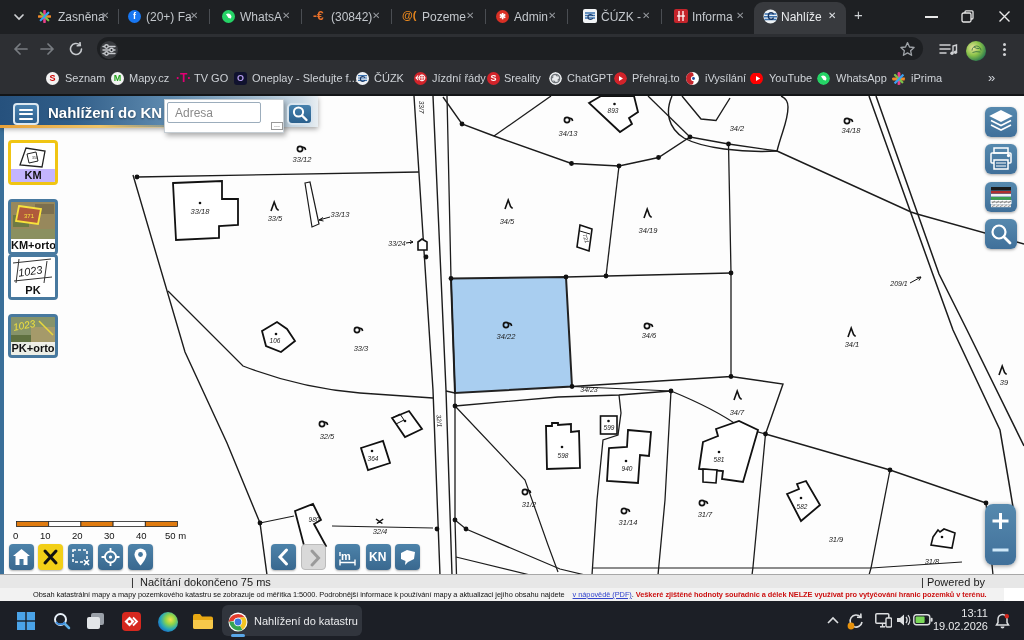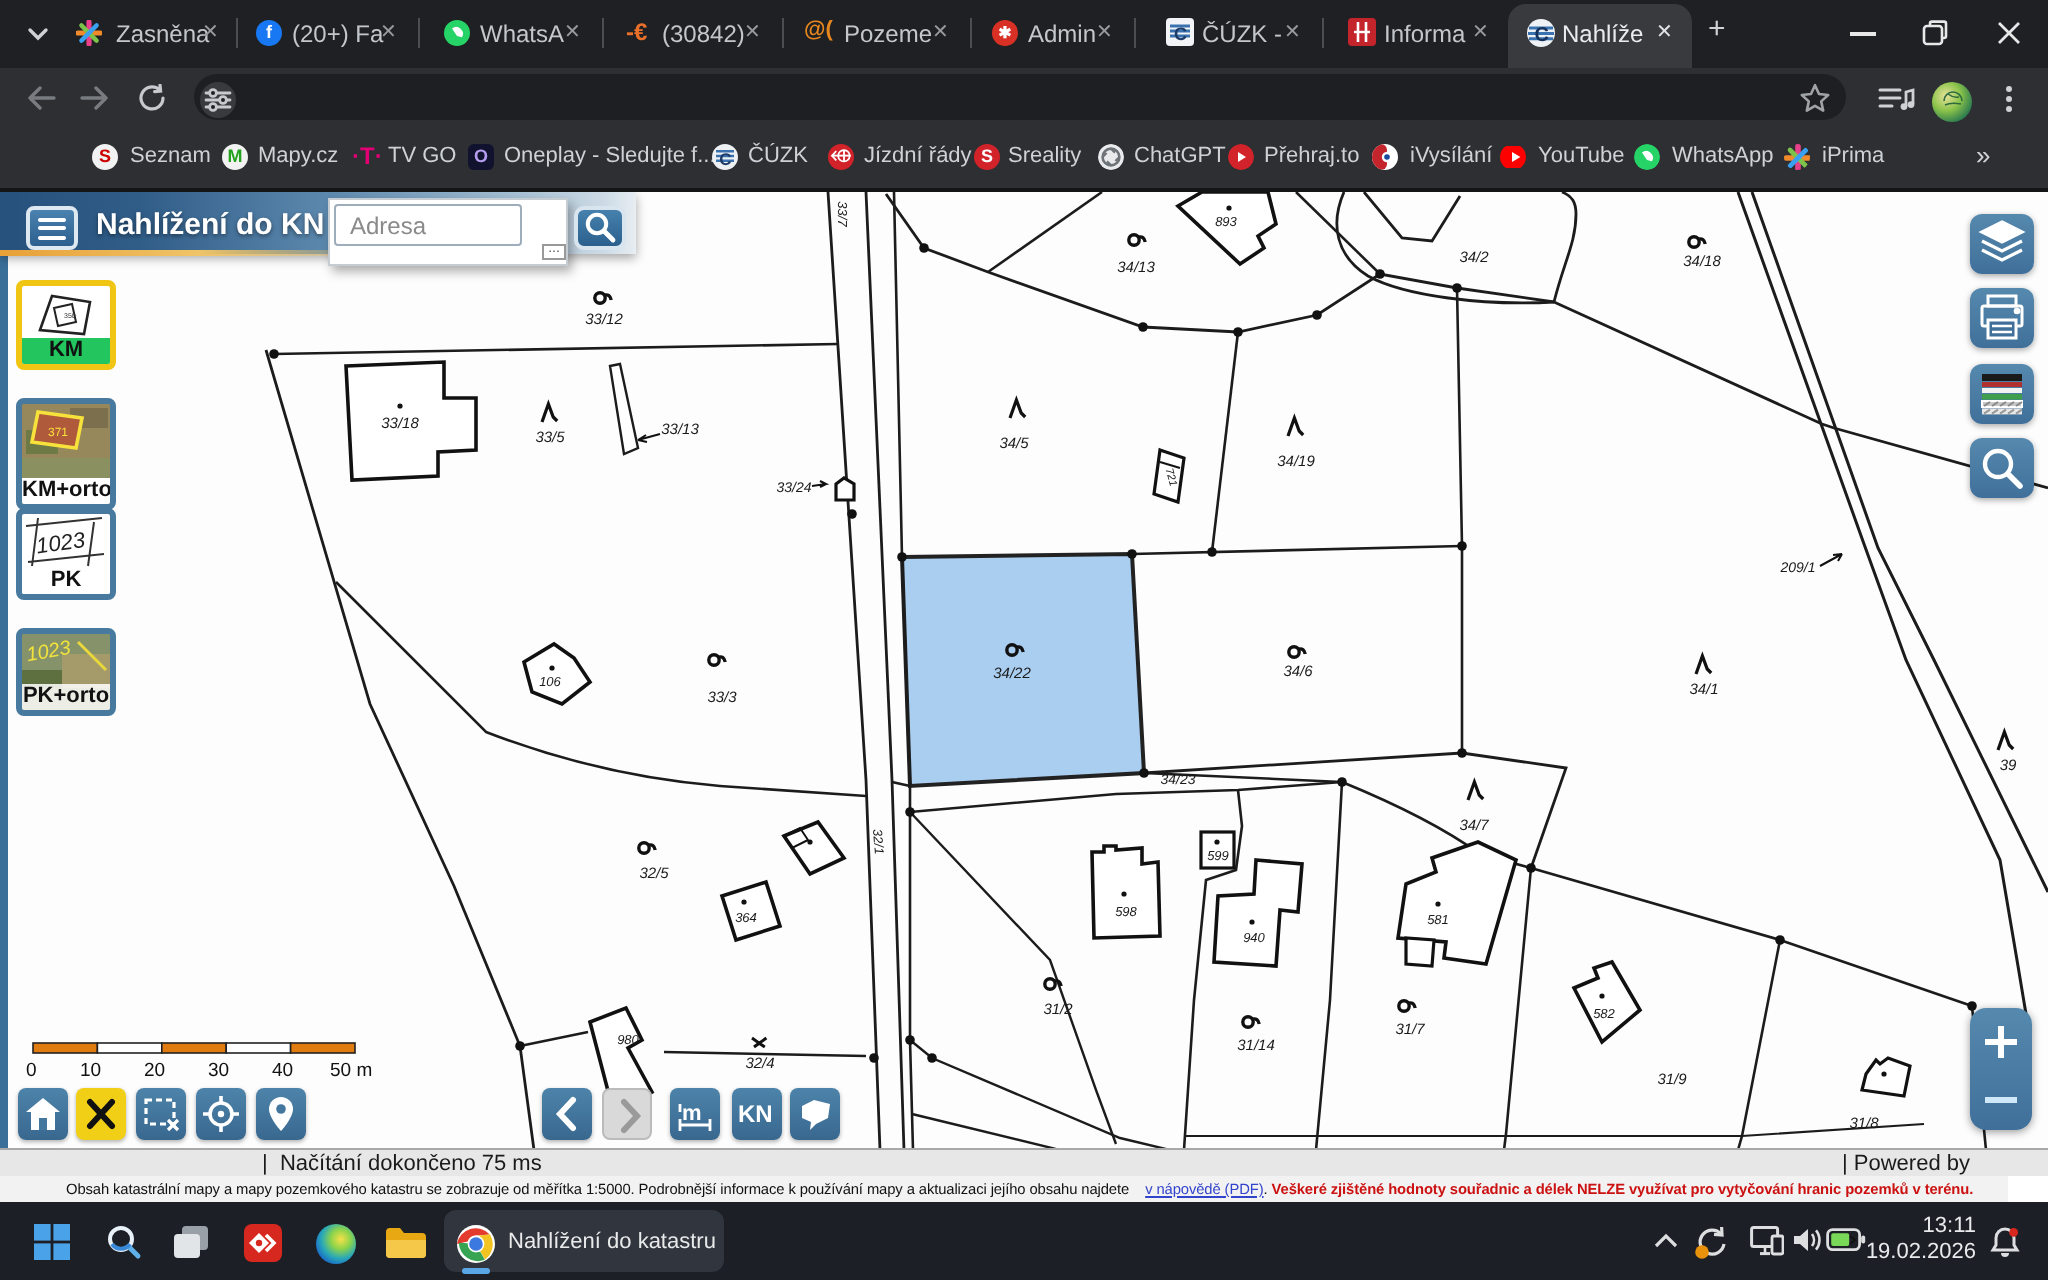--- a/index.html
+++ b/index.html
@@ -435,21 +435,21 @@
         </svg>
       </div>
 <div class="layerbtn" style="top:44px;height:45px;background:#fff;border:3.5px solid #f0c513">
 <svg width="43" height="26" style="margin-top:1px">
           <g fill="none" stroke="#222" stroke-width="1.3">
             <polygon points="8,21 14,4 33,7 30,23"></polygon>
             <polygon points="15,10 24,8 26,17 17,19" stroke-width="1"></polygon>
           </g>
           <text x="20" y="15" font-size="3.5" fill="#333">350</text>
         </svg>
-<div class="layerlbl" style="background:#22c55e">KM</div></div>
+<div class="layerlbl" style="background:#c4b5fd">KM</div></div>
 <div class="layerbtn" style="top:103px;height:56px;background:#8a9060;border:3px solid #48799f">
 <svg width="44" height="27">
           <rect width="44" height="27" fill="#97885c"></rect>
           <rect x="2" y="13" width="16" height="12" fill="#6d7a45"></rect>
           <rect x="24" y="2" width="19" height="10" fill="#7c6f4e"></rect>
           <polygon points="8,4 30,7 27,22 5,19" fill="#b05a3c" stroke="#f7e23c" stroke-width="1.8"></polygon>
           <text x="13" y="16" font-size="6" fill="#f7e23c">371</text>
         </svg>
 <div class="layerlbl" style="background:#fff">KM+orto</div></div>
 <div class="layerbtn" style="top:158px;height:46px;background:#fff;border:3px solid #48799f">

